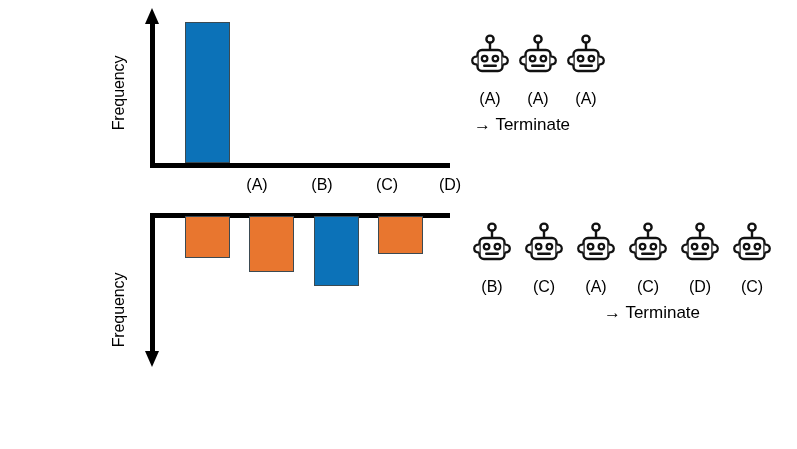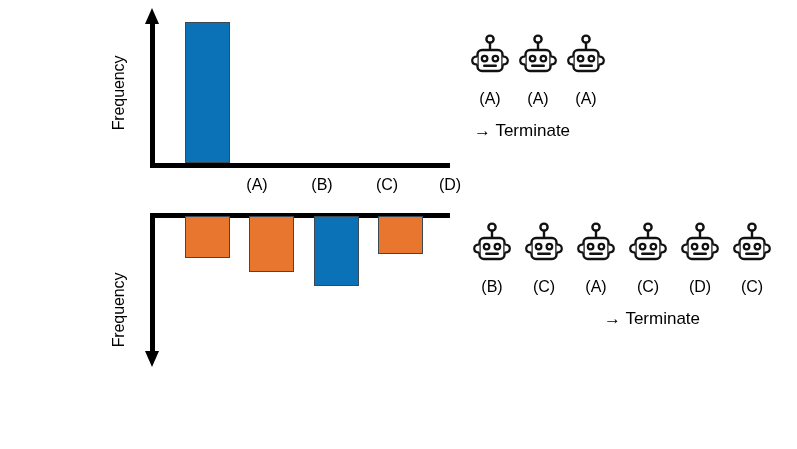--- a/index.html
+++ b/index.html
@@ -119,21 +119,21 @@
   }
   .robot-label {
     font-size: 16px;
     line-height: 1;
     margin-top: 7px;
     white-space: nowrap;
   }
   .terminate {
     font-size: 17px;
     white-space: nowrap;
-    margin-top: 14px;
+    margin-top: 8px;
     display: block;
   }
   #robots-top .terminate { margin-left: 8px; }
   #robots-bot .terminate { text-align: center; margin-left: 60px; }
 </style>
 </head>
 <body>
 
 <div class="stage">
 

